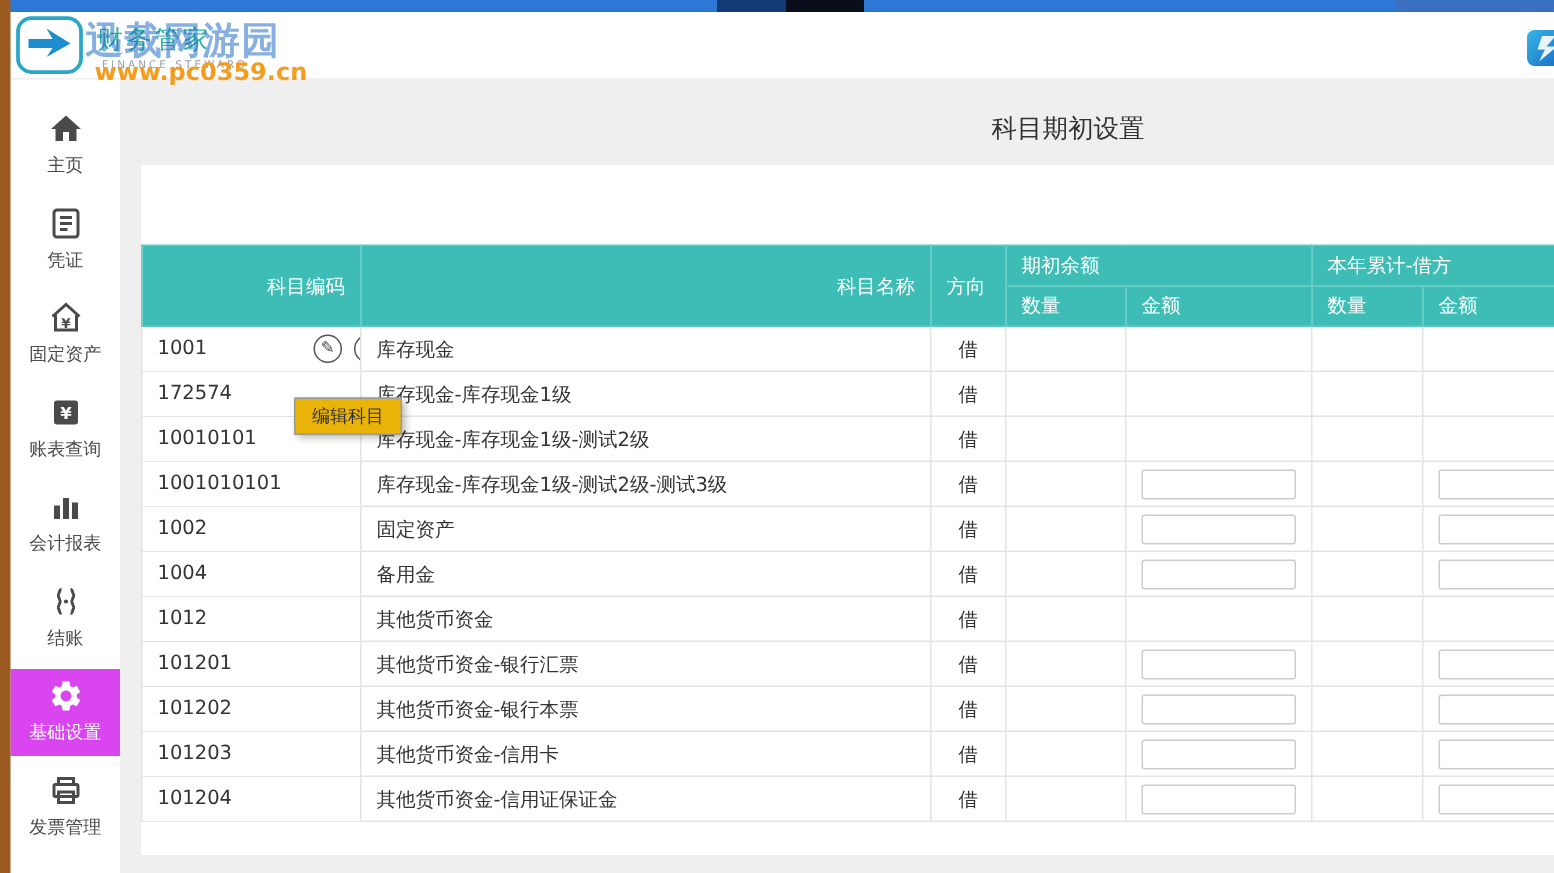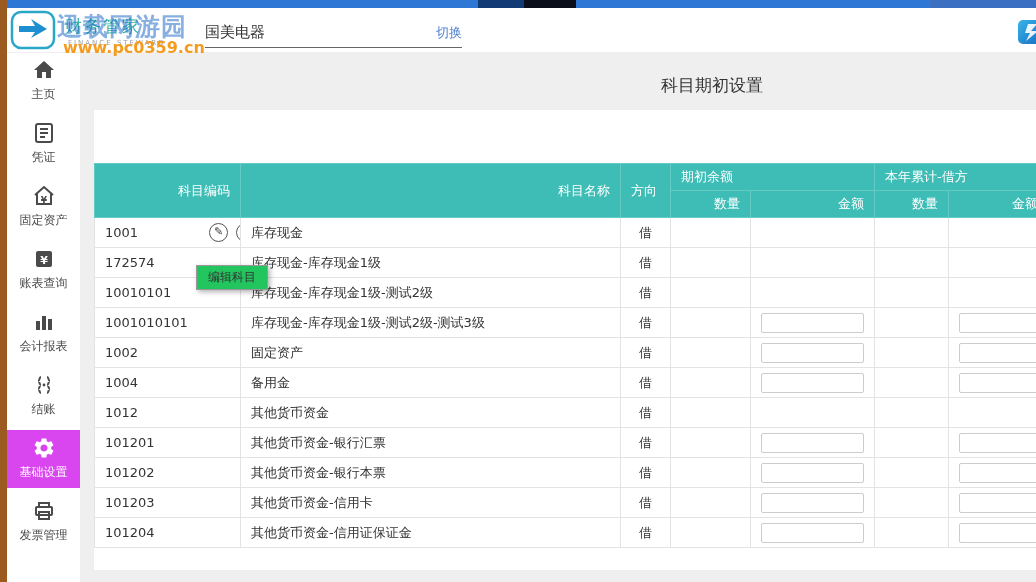--- a/index.html
+++ b/index.html
@@ -22,21 +22,21 @@
   .app-name{position:absolute;left:58px;top:7px;font-size:17px;font-weight:normal;color:#2bb3a3;letter-spacing:2px}
   .app-sub{position:absolute;left:61px;top:31px;font-size:7px;color:#9aa0a6;letter-spacing:2px}
   .wm-text{position:absolute;left:50px;top:2px;font-size:25px;font-weight:bold;color:rgba(36,110,200,0.55);letter-spacing:1px;z-index:12}
   .wm-url{position:absolute;left:56px;top:30px;font-size:16px;font-weight:bold;color:#f59c1f;z-index:12}
   .company-wrap{position:absolute;left:198px;top:10px;width:257px;height:29px;border-bottom:1px solid #666;display:flex;align-items:center;justify-content:space-between}
   .company-name{font-size:15px;color:#333}
   .switch-link{font-size:13px;color:#4a7fd0;cursor:pointer}
   .corner-logo{position:absolute;left:1011px;top:12px;width:28px;height:24px;border-radius:5px;background:linear-gradient(135deg,#38b6e8,#1565c0);z-index:40}
 
   
-  .sidebar{position:absolute;left:7px;top:52px;width:73px;height:530px;background:#fff;z-index:5;box-sizing:border-box}
+  .sidebar{position:absolute;left:7px;top:52px;width:73px;height:530px;background:#fff;z-index:5;padding-top:16px;box-sizing:border-box}
   .side-item{width:100%;padding:6px 0 7px;text-align:center;color:#4a4a4a;cursor:pointer;margin-bottom:5px}
   .side-icon{display:block;height:26px}
   .side-icon svg{width:24px;height:24px;vertical-align:middle}
   .side-label{display:block;font-size:12px;margin-top:2px;white-space:nowrap}
   .side-item.active{background:#d946ef;color:#fff}
 
   
   .main{position:absolute;left:80px;top:52px;width:956px;height:530px;background:#efefef;overflow:hidden}
   .page-title{position:absolute;left:632px;top:22px;transform:translateX(-50%);font-size:17px;font-weight:normal;color:#333;white-space:nowrap}
   .panel{position:absolute;left:14px;top:58px;width:957px;height:460px;background:#fff}
@@ -49,30 +49,30 @@
   .search-icon{position:absolute;right:8px;top:7px;line-height:0}
   .btn{height:29px;border:none;border-radius:4px;color:#fff;font-size:13px;padding:0 26px;cursor:pointer;font-family:inherit}
   .btn-orange{background:#f2a33c;margin-left:15px}
   .btn-blue{background:#6289d8;margin-left:8px}
 
   
   .grid{position:absolute;left:0;top:53px;border-collapse:collapse;table-layout:fixed;width:954px}
   .grid th{background:#3dbdb5;color:#fff;font-weight:normal;font-size:13px;border:1px solid #63cbc4;padding:0 10px;height:27px;box-sizing:border-box}
   .h-left{text-align:right}
   .h-center{text-align:left}
-  .h-right{text-align:right}
+  .h-right{text-align:left}
   .grid td{border:1px solid #e3e3e3;height:30px;padding:0 10px;font-size:13px;color:#333;background:#fff;overflow:hidden;white-space:nowrap;box-sizing:border-box}
   .td-code{position:relative}
   .td-dir{text-align:center}
   .td-amt{padding:0 7px}
   .amt-input{display:block;width:100%;height:20px;box-sizing:border-box;border:1px solid #ccc;border-radius:2px;outline:none;font-family:inherit}
   .row-icons{position:absolute;left:110px;top:5px;white-space:nowrap}
   .icon-circle{display:inline-block;width:17px;height:17px;line-height:16px;border:1px solid #555;border-radius:50%;text-align:center;font-size:11px;margin-left:4px;color:#444;background:#fff;cursor:pointer}
 
-  .tooltip{position:absolute;left:102px;top:155px;background:#22c55e;border:1px solid #999;padding:3px 11px;font-size:12px;color:#333;box-shadow:2px 2px 5px rgba(0,0,0,0.3);z-index:20;white-space:nowrap}
+  .tooltip{position:absolute;left:102px;top:155px;background:#eab308;border:1px solid #999;padding:3px 11px;font-size:12px;color:#333;box-shadow:2px 2px 5px rgba(0,0,0,0.3);z-index:20;white-space:nowrap}
 </style>
 </head>
 <body>
 
 <div class="top-strip">
   <div class="top-seg-a"></div>
   <div class="top-seg-b"></div>
   <div class="top-seg-c"></div>
 </div>
 <div class="left-strip"></div>
@@ -81,24 +81,20 @@
   <span class="wm-logo">
     <svg width="46" height="42" viewBox="0 0 46 42">
         <rect x="2" y="3" width="42" height="36" rx="9" fill="none" stroke="#2aa7c7" stroke-width="2.5"></rect>
         <path d="M9 17 L25 17 L21 10 L37 20 L21 29 L25 23 L9 23 Z" fill="#1d8fd1"></path>
       </svg>
   </span>
   <span class="app-name">财务管家</span>
   <span class="app-sub">FINANCE STEWARD</span>
   <span class="wm-text">迅载网游园</span>
   <span class="wm-url">www.pc0359.cn</span>
-  <div class="company-wrap">
-    <span class="company-name">国美电器</span>
-    <span class="switch-link">切换</span>
-  </div>
   <div class="corner-logo">
     <svg width="28" height="24" viewBox="0 0 28 24">
         <path d="M10 4h9l-6 7h7L8 21l4-8H7z" fill="#fff" opacity="0.9"></path>
       </svg>
   </div>
 </div>
 
 <div class="sidebar">
   <div class="side-item">
     <span class="side-icon">

